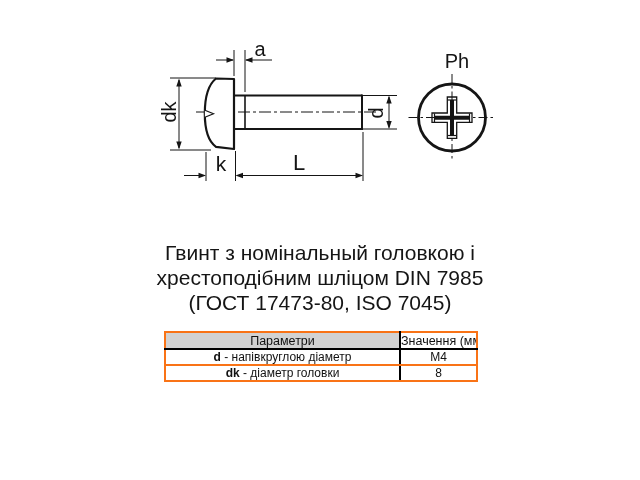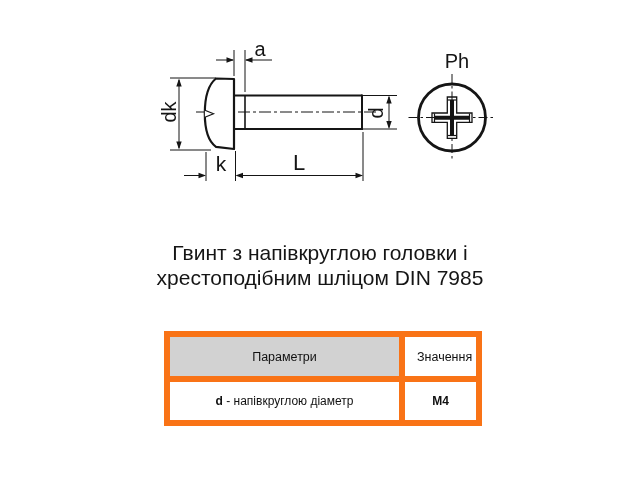--- a/index.html
+++ b/index.html
@@ -14,35 +14,35 @@
     font-size:21px;line-height:25px;color:#151515;
   }
   .title-block b{font-weight:normal;}
   table.spec{
     position:absolute;left:164px;top:331px;width:312px;
     border-collapse:collapse;table-layout:fixed;
     font-size:12px;color:#111;background:#fff;
     border:2px solid #000;
   }
   table.spec th, table.spec td{
-    border:6px solid #f97316;padding:12px;text-align:center;vertical-align:middle;
+    border:2px solid #f97316;padding:0;text-align:center;vertical-align:middle;
     overflow:hidden;white-space:nowrap;
   }
   table.spec col.c1{width:235px;}
   table.spec col.c2{width:77px;}
   table.spec th{
     height:15px;font-weight:normal;font-size:12.5px;
     border-bottom:2px solid #000;
   }
   table.spec th.param{background:#d2d2d2;border-right:2px solid #000;}
   table.spec th.value{background:#ffffff;}
   table.spec td{height:13px;}
   table.spec td.p{border-right:2px solid #000;}
   table.spec td b{font-weight:bold;}
-  table.spec td.v.bold{font-weight:bold;}
+  table.spec td.v.bold{font-weight:normal;}
 </style>
 </head>
 <body>
 
 <svg class="drawing" width="640" height="232" viewBox="0 0 640 232">
 
   <g stroke="#151515" fill="none">
 
     <line x1="196" y1="112" x2="376" y2="112" stroke-width="1" stroke-dasharray="12 3 3 3"></line>
 
@@ -111,32 +111,37 @@
       <line x1="434.5" y1="113.5" x2="434.5" y2="122" stroke-width="1.2"></line>
       <line x1="469.5" y1="113.5" x2="469.5" y2="122" stroke-width="1.2"></line>
     </g>
 
     <line x1="452" y1="74" x2="452" y2="161" stroke-width="1" stroke-dasharray="9 3 2.5 3"></line>
     <line x1="408.5" y1="117.5" x2="495.5" y2="117.5" stroke-width="1" stroke-dasharray="9 3 2.5 3"></line>
   </g>
 </svg>
 
 <div class="title-block">
-  <div>Гвинт з напівкруглою головки і</div>
+  <div>Гвинт з номінальный головкою і</div>
   <div><span>хрестоподібним шліцом </span><b>DIN 7985</b></div>
+  <div>(ГОСТ 17473-80, ISO 7045)</div>
 </div>
 
 <table class="spec">
   <colgroup>
       <col class="c1">
       <col class="c2">
     </colgroup>
   <tbody>
       <tr>
     <th class="param">Параметри</th>
     <th class="value">Значення (мм)</th>
   </tr>
   <tr>
     <td class="p"><b>d</b><span> - напівкруглою діаметр</span></td>
     <td class="v bold">M4</td>
   </tr>
+  <tr>
+    <td class="p"><b>dk</b><span> - діаметр головки</span></td>
+    <td class="v">8</td>
+  </tr>
 </tbody>
   </table>
 
 </body></html>

